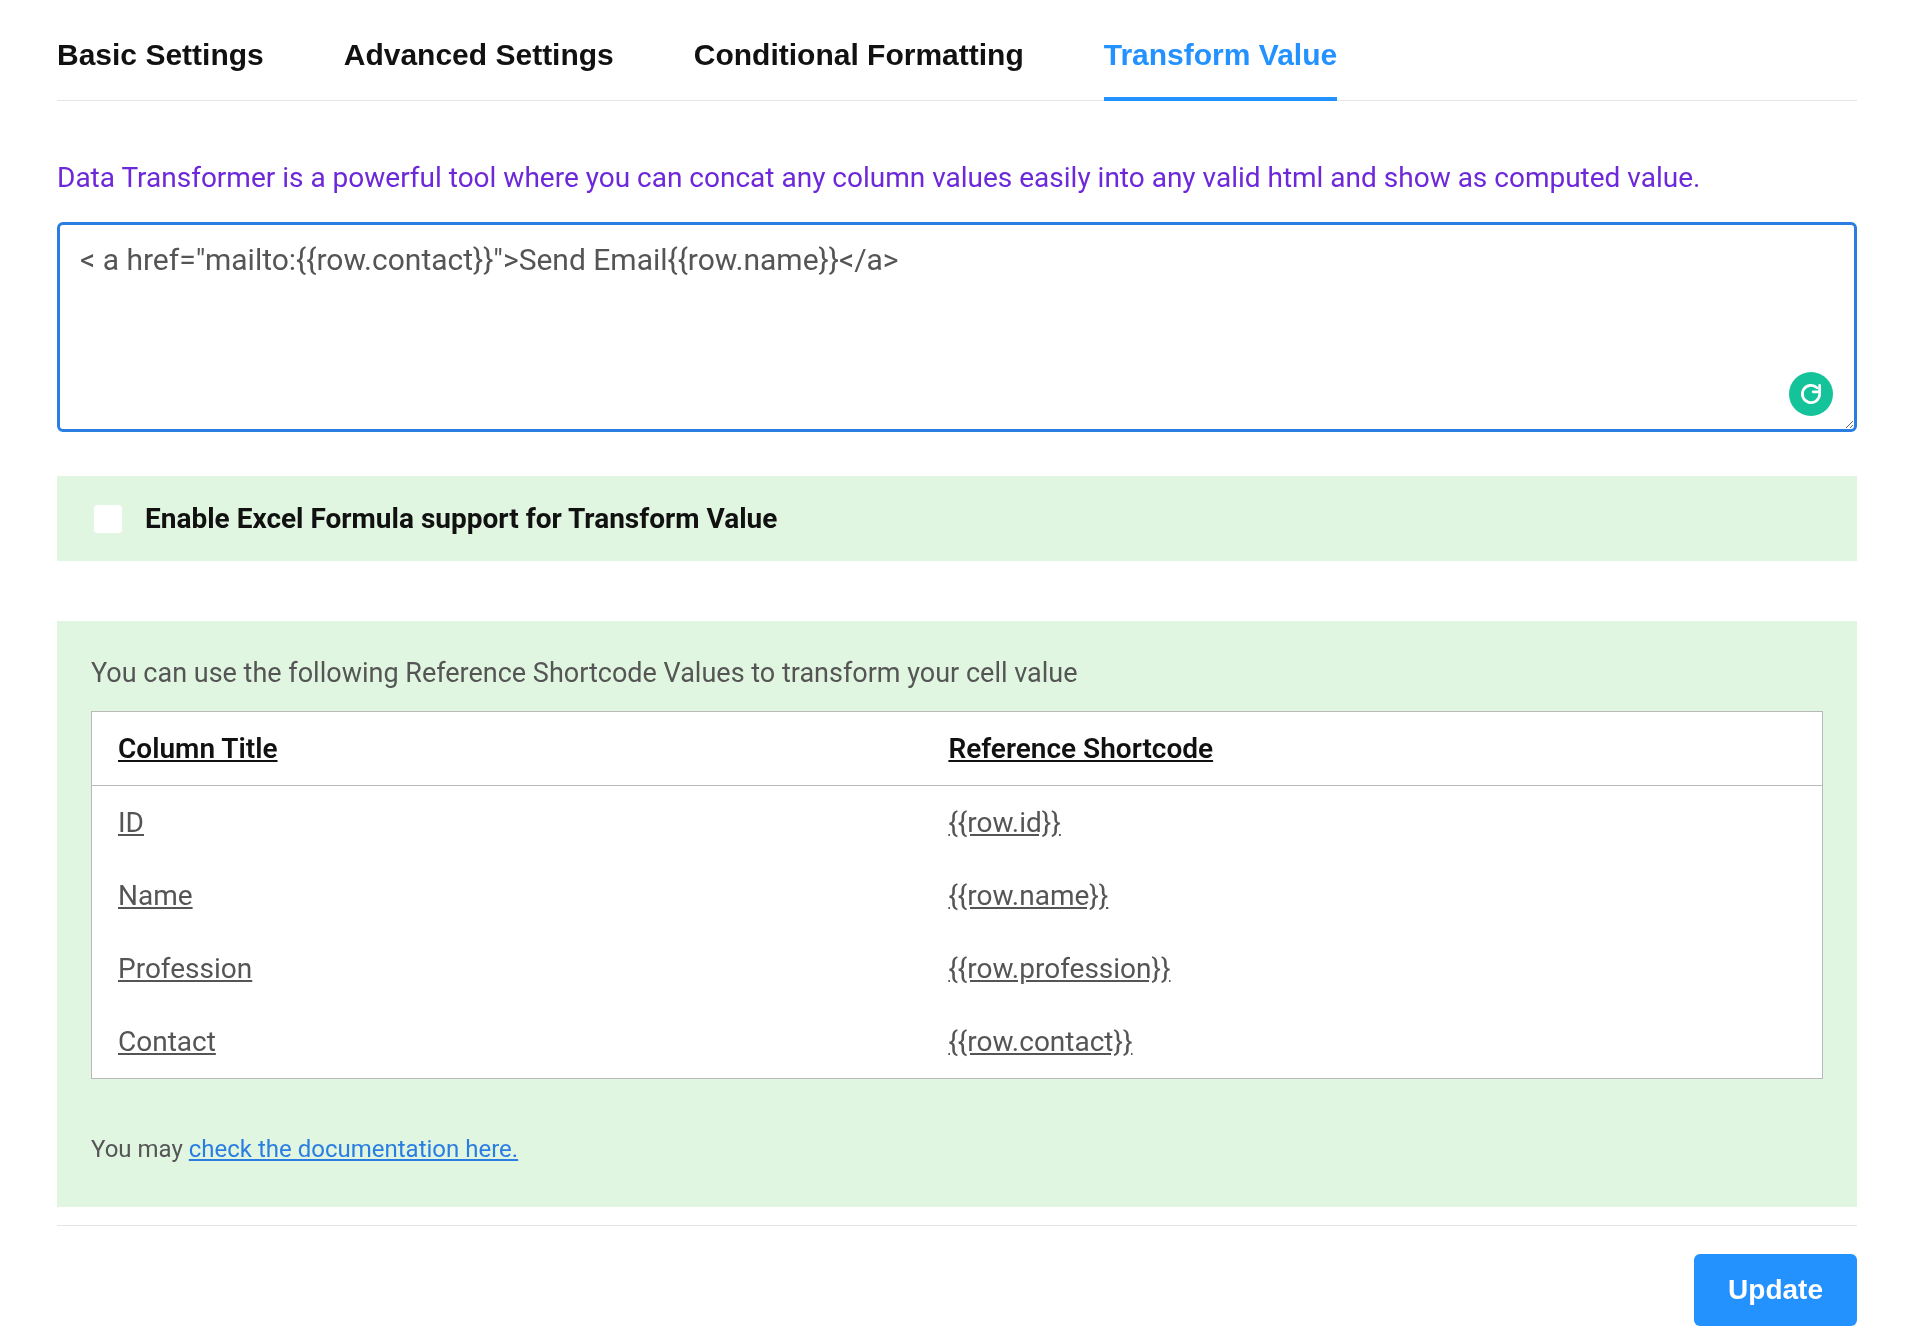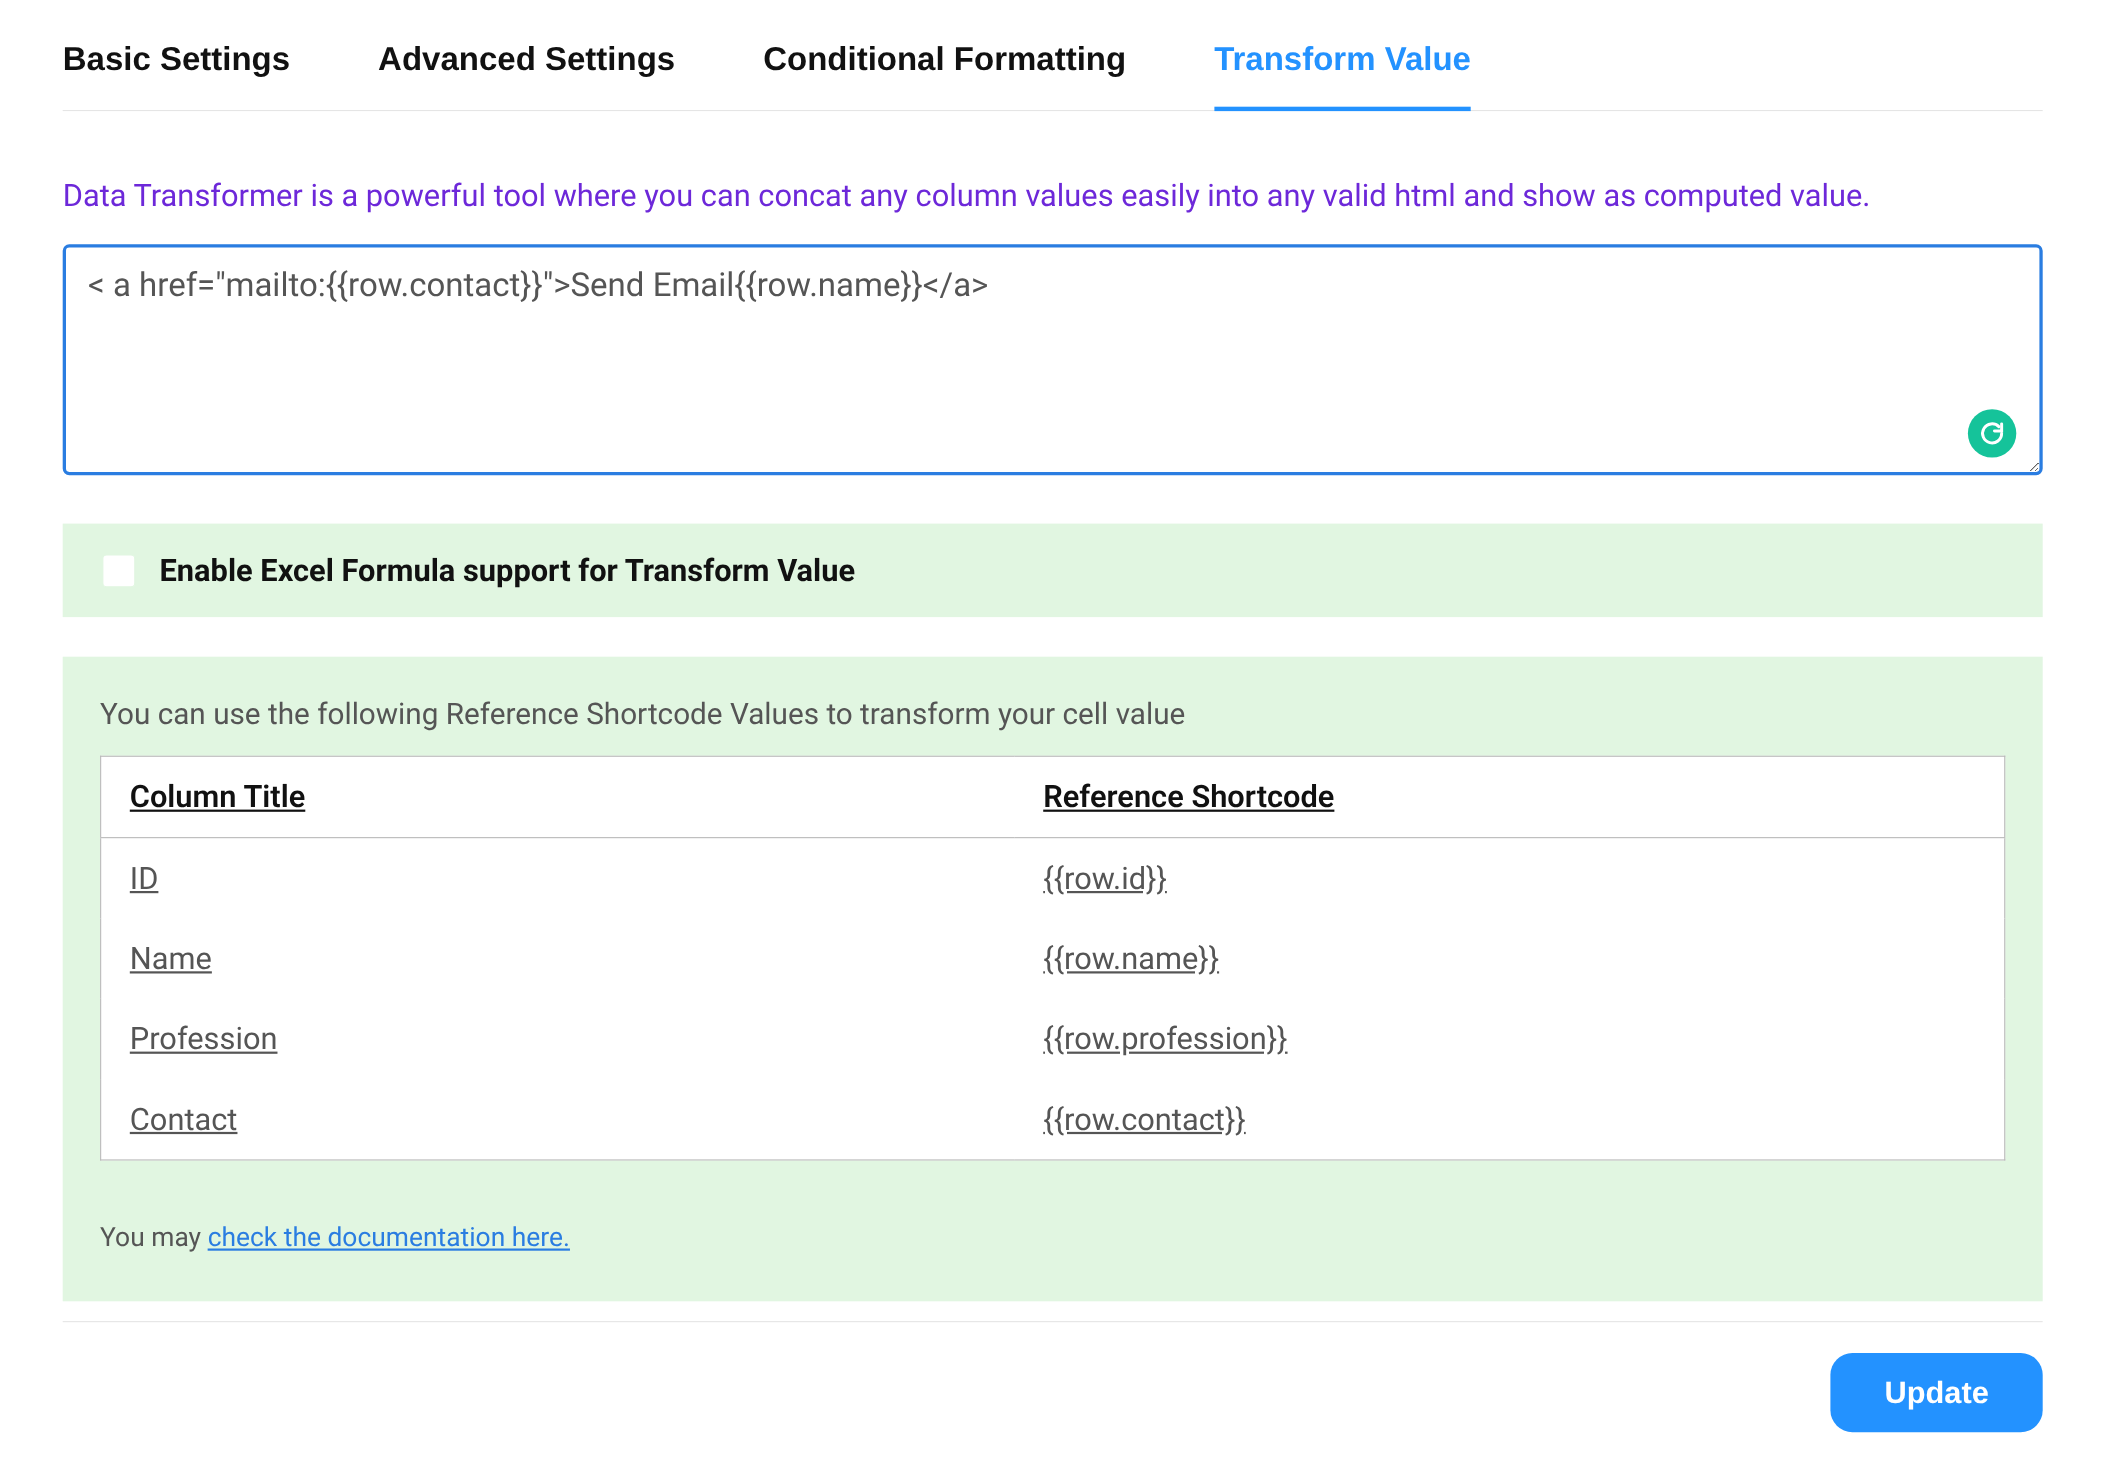--- a/index.html
+++ b/index.html
@@ -74,21 +74,21 @@
     }
     .grammarly svg { width: 26px; height: 26px; }
 
     
     .opt-box {
       background: #e1f6e1;
       padding: 26px 36px;
       display: flex;
       align-items: center;
       gap: 22px;
-      margin-bottom: 36px;
+      margin-bottom: 60px;
     }
     .chk {
       width: 30px; height: 30px;
       background: #fff;
       border: 1px solid #e1f6e1;
       border-radius: 4px;
       cursor: pointer;
     }
     .opt-label {
       font-size: 28px;
@@ -142,22 +142,22 @@
       padding-top: 28px;
       display: flex;
       justify-content: flex-end;
     }
     .update-btn {
       background: #2392ff;
       color: #fff;
       font-size: 28px;
       font-weight: 600;
       border: none;
-      border-radius: 20px;
-      padding: 20px 49px;
+      border-radius: 6px;
+      padding: 20px 34px;
       cursor: pointer;
     }
   </style>
 </head>
 <body>
 
 <div class="wrap">
 
   <nav class="tabs">
     <button class="tab">Basic Settings</button>

